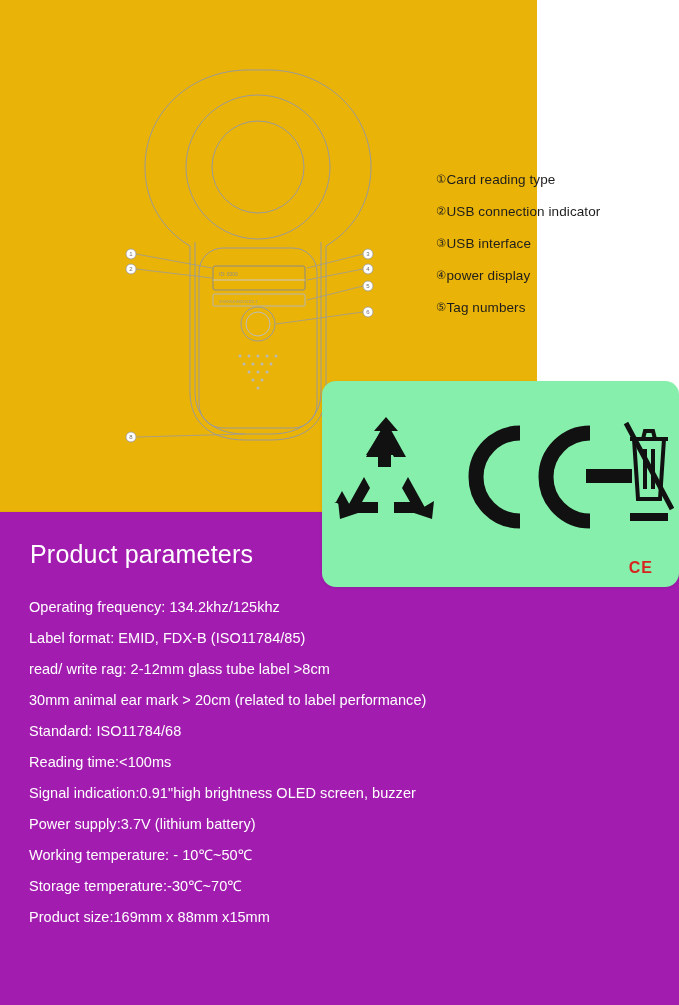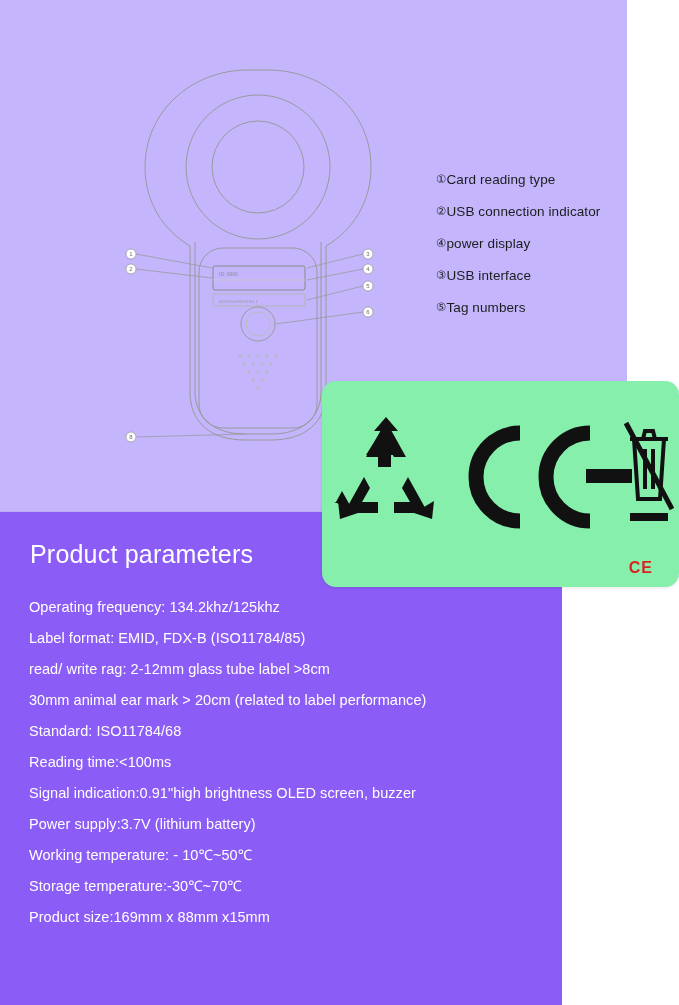--- a/index.html
+++ b/index.html
@@ -17,23 +17,23 @@
     position: relative;
     width: 679px;
     height: 1005px;
     background: #ffffff;
     overflow: hidden;
   }
   
   .top-area {
     position: absolute;
     left: 0; top: 0;
-    width: 627px;
+    width: 537px;
     height: 512px;
-    background: #c4b5fd;
+    background: #eab308;
   }
   .top-area::after {
     content: "";
     position: absolute;
     left: 0; right: 0; bottom: 0;
     height: 1px;
     background: rgba(0,0,0,0.04);
   }
   
   .device-svg {
@@ -58,23 +58,23 @@
   }
   .legend-num {
     font-size: 11.5px;
     vertical-align: 1px;
   }
   
   .red-area {
     position: absolute;
     left: 0;
     top: 512px;
-    width: 562px;
+    width: 679px;
     height: 493px;
-    background: #8b5cf6;
+    background: #a21caf;
   }
   .params-title {
     position: absolute;
     left: 30px;
     top: 28px;
     font-size: 25px;
     color: #ffffff;
     letter-spacing: 0.2px;
   }
   .params-list {
@@ -218,24 +218,24 @@
     </svg>
 
     <div class="legend">
       <div class="legend-item">
         <span class="legend-num">①</span><span>Card reading type</span>
       </div>
       <div class="legend-item">
         <span class="legend-num">②</span><span>USB connection indicator</span>
       </div>
       <div class="legend-item">
+        <span class="legend-num">③</span><span>USB interface</span>
+      </div>
+      <div class="legend-item">
         <span class="legend-num">④</span><span>power display</span>
-      </div>
-      <div class="legend-item">
-        <span class="legend-num">③</span><span>USB interface</span>
       </div>
       <div class="legend-item">
         <span class="legend-num">⑤</span><span>Tag numbers</span>
       </div>
     </div>
   </div>
 
   <div class="red-area">
     <div class="params-title">Product parameters</div>
     <div class="params-list">

